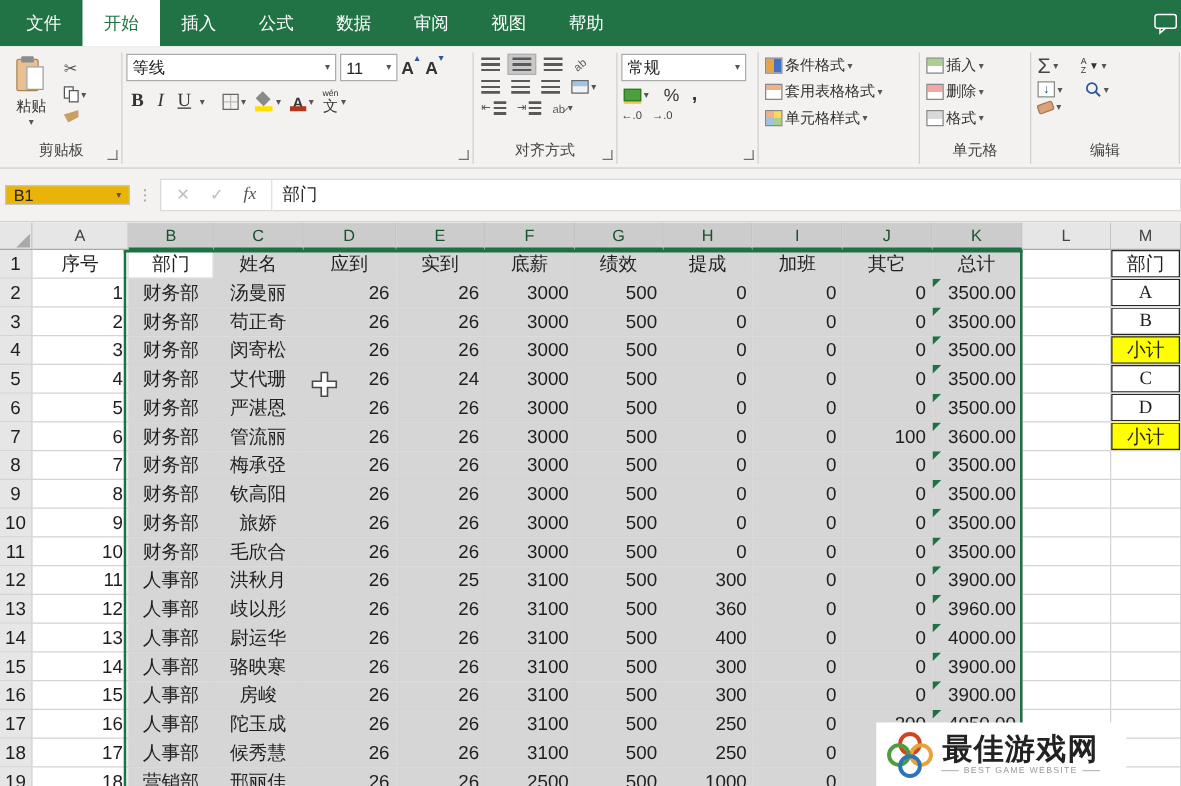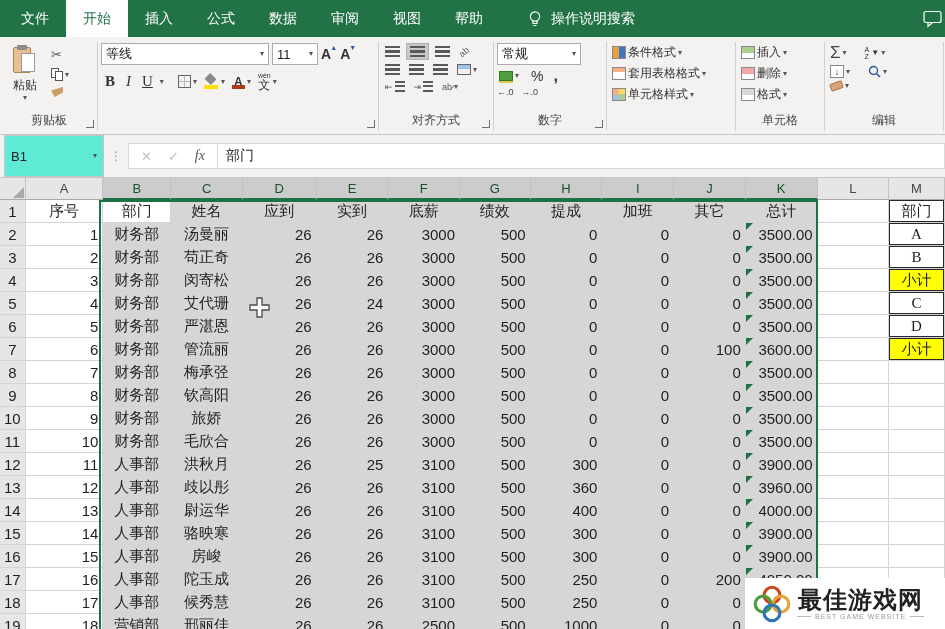--- a/index.html
+++ b/index.html
@@ -77,21 +77,21 @@
   .sico.fmt { background:linear-gradient(#D9D9D9 0 6px,#fff 6px),linear-gradient(#ccc,#ccc) 50% 0/1px 100% no-repeat; }
 
   
   .sigma { font-size:17px; color:#444; line-height:1; }
   .filldn { width:14px; height:13px; border:1px solid #888; color:#2B579A; font-size:10px; line-height:12px; text-align:center; background:#fff; }
   .azico { display:inline-flex; flex-direction:column; line-height:1; font-size:7px; color:#333; }
   .eraser { width:13px; height:8px; background:#D8A37A; border:1px solid #a9774f; border-radius:2px; transform:rotate(-20deg); }
 
   
   .fbar { position:absolute; left:0; top:135px; width:945px; height:43px; background:#F3F2F1; border-bottom:1px solid #C8C6C4; display:flex; align-items:center; padding:0 0 0 4px; }
-  .namebox { width:100px; height:42px; background:#5eead4; border:1px solid #C5C5C5; display:flex; align-items:center; justify-content:space-between; padding:0 6px; font-size:13px; color:#222; }
+  .namebox { width:100px; height:16px; background:#eab308; border:1px solid #C5C5C5; display:flex; align-items:center; justify-content:space-between; padding:0 6px; font-size:13px; color:#222; }
   .vdots { color:#9a9a9a; font-size:12px; margin:0 6px; }
   .fxbox { height:26px; background:#fff; border:1px solid #D9D9D9; display:flex; align-items:center; gap:16px; padding:0 12px; }
   .fxbox .x, .fxbox .ck { color:#C0C0C0; font-size:13px; }
   .fxbox .fx { font-family:"Liberation Serif",serif; font-style:italic; font-size:14px; color:#555; }
   .finput { flex:1; height:26px; background:#fff; border:1px solid #D9D9D9; border-left:none; display:flex; align-items:center; padding:0 8px; font-size:14px; color:#222; }
 
   
   .gridwrap { position:absolute; left:0; top:178px; width:945px; height:451px; overflow:hidden; background:#fff; }
   table.sheet { border-collapse:separate; border-spacing:0; table-layout:fixed; }
   table.sheet td { overflow:hidden; white-space:nowrap; font-size:15px; color:#1f1f1f; border-right:1px solid #D4D4D4; border-bottom:1px solid #D4D4D4; padding:0 4px; height:23px; }
@@ -105,47 +105,40 @@
   td.mbox { box-shadow:inset 0 0 0 1px #262626; border-right:1px solid #262626; border-bottom:1px solid #262626; }
   td.ylw { background:#FFFF00; }
   .t-l { text-align:center;font-family:Liberation Serif, serif; } .t-r { text-align:right; } .t-c { text-align:center; }
   td.kcell { position:relative; }
   .tri { position:absolute; left:0; top:0; width:0; height:0; border-top:7px solid #1E7145; border-right:7px solid transparent; }
   .range-border { position:absolute; left:99px; top:22px; width:719px; height:440px; border:2px solid #1E7145; border-bottom:none; pointer-events:none; }
 
   .cursor { position:absolute; left:248px; top:296px; pointer-events:none; }
 
   
-  .watermark { position:absolute; left:745px; top:578px; width:200px; height:51px; background:#fff; display:flex; align-items:center; padding-left:6px; gap:4px; }
+  .watermark { position:absolute; left:701px; top:578px; width:200px; height:51px; background:#fff; display:flex; align-items:center; padding-left:6px; gap:4px; }
   .wm-text { display:flex; flex-direction:column; align-items:center; }
   .wm-title { font-size:24px; font-weight:800; color:#222; letter-spacing:1px; line-height:1.05; white-space:nowrap; }
   .wm-sub { display:flex; align-items:center; gap:4px; font-size:7px; color:#9a9a9a; letter-spacing:1px; white-space:nowrap; }
   .wm-sub i { display:block; width:14px; height:1px; background:#bbb; }
 </style>
 </head>
 <body>
 
 <div id="app">
 
   <div class="tabbar">
     <div class="tab">文件</div>
     <div class="tab active">开始</div>
     <div class="tab">插入</div>
     <div class="tab">公式</div>
     <div class="tab">数据</div>
     <div class="tab">审阅</div>
     <div class="tab">视图</div>
     <div class="tab">帮助</div>
-    <div class="tellme">
-      <svg class="bulb" viewBox="0 0 14 18" fill="none" stroke="#fff" stroke-width="1.2">
-        <circle cx="7" cy="6.5" r="4.6"></circle>
-          <path d="M5 11v2.5h4V11M5.5 15.5h3"></path>
-      </svg>
-      <span>操作说明搜索</span>
-    </div>
     <svg class="chaticon" viewBox="0 0 20 18" fill="none" stroke="#fff" stroke-width="1.2">
       <rect x="1" y="1.5" width="17" height="11" rx="2"></rect>
         <path d="M5 12.5v4l4.5-4"></path>
     </svg>
   </div>
 
   <div class="ribbon">
 
     <div class="grp" style="width:96px">
       <div class="rrow" style="align-items:flex-start">
@@ -269,38 +262,37 @@
             <span class="dd">▾</span>
           </span>
       </div>
       <div class="glabel">对齐方式</div>
       <span class="launch"></span>
     </div>
     <div class="gsep"></div>
 
     <div class="grp" style="width:112px">
       <div class="rrow">
-        <span class="selbox" style="width:84px">
+        <span class="selbox" style="width:100px">
             <span>常规</span>
             <span class="dd">▾</span>
           </span>
       </div>
       <div class="rrow" style="gap:10px">
         <span class="ib">
             <span class="moneyico"></span>
             <span class="dd">▾</span>
           </span>
         <span class="pct">%</span>
         <span class="comma">,</span>
       </div>
       <div class="rrow" style="gap:8px">
         <span class="decbtn">←.0</span>
         <span class="decbtn">→.0</span>
       </div>
-      <div class="glabel">数字</div>
       <span class="launch"></span>
     </div>
     <div class="gsep"></div>
 
     <div class="grp" style="width:128px">
       <div class="rrow">
           <span class="ib">
             <span class="sico cf"></span>
             <span>条件格式</span>
             <span class="dd">▾</span>

